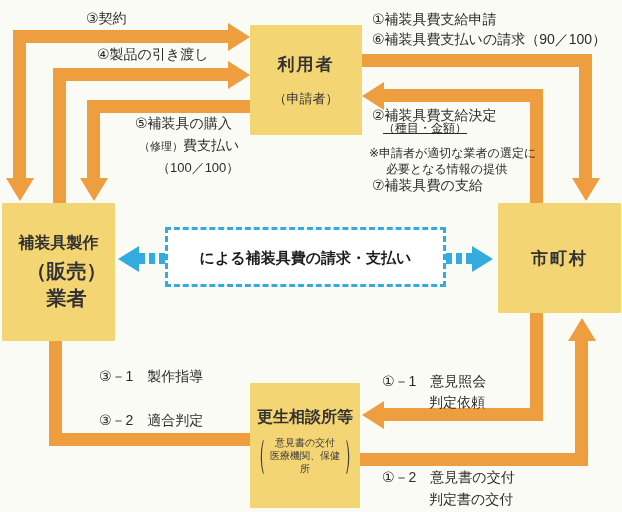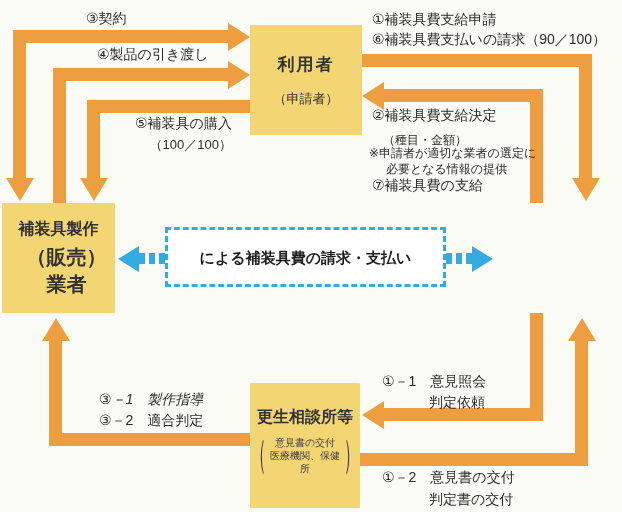--- a/index.html
+++ b/index.html
@@ -24,21 +24,21 @@
     position:absolute;
     background:var(--yellow);
     display:flex;flex-direction:column;
     align-items:center;justify-content:center;
     text-align:center;color:#323232;
     border-radius:1px;
   }
   .node .t1{font-size:17px;font-weight:bold;letter-spacing:2px;}
   .node .t2{font-size:13px;margin-top:2px;}
   .box-user{left:250px;top:25px;width:112px;height:110px;gap:12px;}
-  .box-maker{left:2px;top:203px;width:113px;height:110px;}
+  .box-maker{left:2px;top:203px;width:113px;height:138px;}
   .box-maker .t1{font-size:16px;letter-spacing:0;}
   .box-maker .t2{font-size:20px;font-weight:bold;margin-top:4px;margin-left:16px;}
   .box-city{left:498px;top:203px;width:123px;height:110px;}
   .box-consult{left:250px;top:383px;width:110px;height:125px;justify-content:flex-start;padding-top:24px;box-sizing:border-box;}
   .box-consult .t1{font-size:16px;letter-spacing:0;}
   .paren-wrap{display:flex;align-items:center;margin-top:8px;}
   .paren{font-size:15px;color:#3a3a3a;transform:scaleY(2.6);font-weight:400;padding:0 1px;}
   .paren-lines{font-size:10px;line-height:13px;color:#3a3a3a;}
   
   .sh{position:absolute;background:var(--orange);}
@@ -102,29 +102,29 @@
   .lbl-sm{font-size:12px;}
   .l-contract{left:86px;top:9px;}
   .l-delivery{left:97px;top:45px;}
   .l-purchase{left:135px;top:112px;line-height:22px;}
   .l-purchase .ind{margin-left:4px;}
   .l-purchase .mini{font-size:11px;}
   .l-purchase .p3{font-size:13px;text-align:right;}
   .l-apply{left:372px;top:10px;}
   .l-claim{left:372px;top:30px;}
   .l-decision{left:372px;top:106px;}
-  .l-decision-sub{left:383px;top:131px;}
+  .l-decision-sub{left:383px;top:119px;text-decoration:underline;}
   .l-note1{left:369px;top:144px;}
   .l-note2{left:386px;top:160px;}
   .l-grant{left:372px;top:176px;}
   .l-inq1{left:382px;top:372px;}
   .l-inq2{left:429px;top:393px;}
   .l-rep1{left:382px;top:468px;}
   .l-rep2{left:429px;top:490px;}
-  .l-gui1{left:99px;top:390px;font-style:italic;}
+  .l-gui1{left:99px;top:367px;}
   .l-gui2{left:99px;top:411px;}
 </style>
 </head>
 <body>
 
 <div class="stage">
 
   <div class="sh a3-h"></div>
   <div class="tri tri-r a3-hr"></div>
   <div class="sh a3-v"></div>
@@ -169,38 +169,42 @@
   <div class="node box-user">
     <div class="t1">利用者</div>
     <div class="t2">（申請者）</div>
   </div>
 
   <div class="node box-maker">
     <div class="t1">補装具製作</div>
     <div class="t2">（販売）業者</div>
   </div>
 
+  <div class="node box-city">
+    <div class="t1">市町村</div>
+  </div>
 
   <div class="node box-consult">
     <div class="t1">更生相談所等</div>
     <div class="paren-wrap">
       <span class="paren">（</span>
       <span class="paren-lines">
         <span>意見書の交付</span><br>
         <span>医療機関、保健所</span>
       </span>
       <span class="paren">）</span>
     </div>
   </div>
 
   <div class="lbl l-contract">③契約</div>
   <div class="lbl l-delivery">④製品の引き渡し</div>
 
   <div class="lbl l-purchase">
     <div>⑤補装具の購入</div>
+    <div class="ind"><span class="mini">（修理）</span><span>費支払い</span></div>
     <div class="ind p3">（100／100）</div>
   </div>
 
   <div class="lbl l-apply">①補装具費支給申請</div>
   <div class="lbl l-claim">⑥補装具費支払いの請求（90／100）</div>
   <div class="lbl l-decision">②補装具費支給決定</div>
   <div class="lbl lbl-sm l-decision-sub">（種目・金額）</div>
   <div class="lbl lbl-sm l-note1">※申請者が適切な業者の選定に</div>
   <div class="lbl lbl-sm l-note2">必要となる情報の提供</div>
   <div class="lbl l-grant">⑦補装具費の支給</div>

